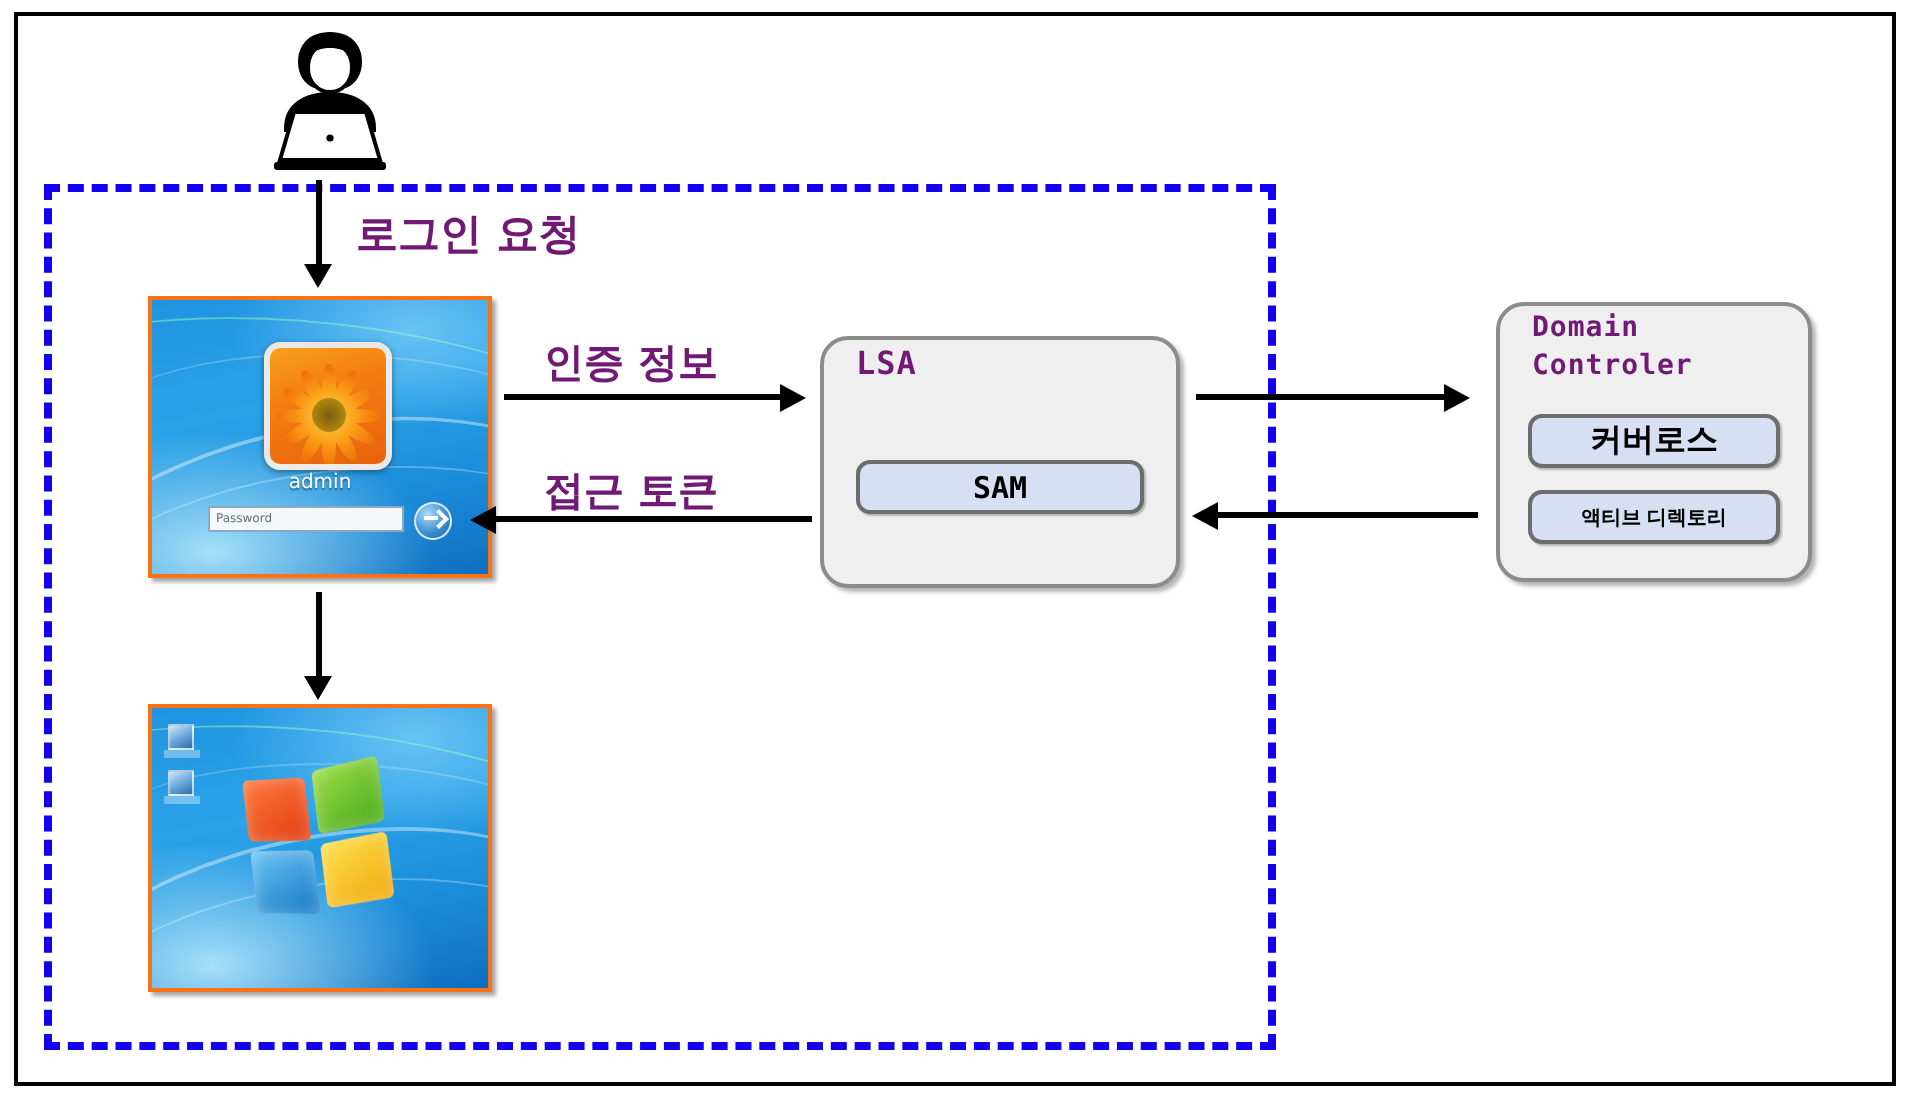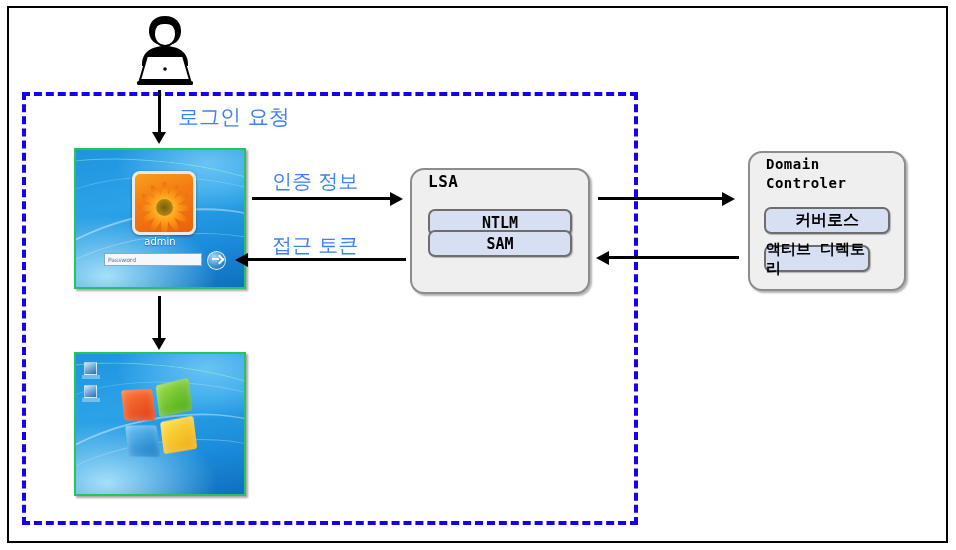--- a/index.html
+++ b/index.html
@@ -56,58 +56,58 @@
     background: #efefef;
     border: 2px solid #8c8c8c;
     border-radius: 14px;
     box-sizing: border-box;
     box-shadow: 2px 2px 2px rgba(0,0,0,0.30);
   }
   .proc-title {
     position: absolute;
     font-family: "DejaVu Sans Mono", monospace;
     font-weight: bold;
-    color: #000000;
+    color: #701a75;
     letter-spacing: 0.5px;
   }
   .sub-box {
     position: absolute;
     background: #d7e0f2;
     border: 2px solid #6d6d6d;
     border-radius: 7px;
     box-sizing: border-box;
     display: flex;
     align-items: center;
     justify-content: center;
     font-family: "DejaVu Sans Mono", monospace;
     font-weight: bold;
     color: #000000;
     box-shadow: 1px 1px 1px rgba(0,0,0,0.25);
   }
   .sub-box.kor {
-    font-family: Liberation Mono, monospace;
+    font-family: Liberation Sans, sans-serif;
     font-weight: bold;
   }
 
   
   #lsa-box   { left: 410px; top: 168px; width: 180px; height: 126px; }
   #lsa-title { left: 428px; top: 172px; font-size: 16px; }
   #lsa-ntlm  { left: 428px; top: 209px; width: 144px; height: 27px; font-size: 15px; }
   #lsa-sam   { left: 428px; top: 230px; width: 144px; height: 27px; font-size: 15px; }
 
   
   #dc-box    { left: 748px; top: 151px; width: 158px; height: 140px; }
   #dc-title  { left: 766px; top: 155px; font-size: 14px; line-height: 19px; white-space: pre; }
   #dc-kerb   { left: 764px; top: 207px; width: 126px; height: 27px; font-size: 16px; }
-  #dc-ad     { left: 764px; top: 245px; width: 106px; height: 27px; font-size: 15px; }
+  #dc-ad     { left: 764px; top: 245px; width: 126px; height: 27px; font-size: 10px; }
 
   
   .win-shot {
     position: absolute;
-    border: 2px solid #22c55e;
+    border: 2px solid #f97316;
     box-sizing: border-box;
     overflow: hidden;
     box-shadow: 2px 2px 2px rgba(0,0,0,0.35);
   }
   #login-shot   { left: 74px; top: 148px; width: 172px; height: 141px; }
   #desktop-shot { left: 74px; top: 352px; width: 172px; height: 144px; }
 
   .win7-bg {
     position: absolute;
     inset: 0;
@@ -245,22 +245,22 @@
     width: 0; height: 0;
   }
   .ah-down  { border-left: 7px solid transparent; border-right: 7px solid transparent; border-top: 12px solid #000000; }
   .ah-right { border-top: 7px solid transparent; border-bottom: 7px solid transparent; border-left: 13px solid #000000; }
   .ah-left  { border-top: 7px solid transparent; border-bottom: 7px solid transparent; border-right: 13px solid #000000; }
 
   
   .arrow-label {
     position: absolute;
     font-family: "DejaVu Sans", sans-serif;
-    font-weight: normal;
-    color: #3b82f6;
+    font-weight: bold;
+    color: #701a75;
     white-space: nowrap;
   }
   #lbl-login-req  { left: 178px; top: 103px; font-size: 21px; }
   #lbl-auth-info  { left: 272px; top: 168px; font-size: 20px; }
   #lbl-token      { left: 272px; top: 232px; font-size: 20px; }
   #lbl-login-ok   { left: 178px; top: 306px; font-size: 21px; }
 </style>
 </head>
 <body>
 
@@ -348,21 +348,20 @@
   <div class="arrow-line" style="left:252px; top:197px; width:140px; height:3px;"></div>
   <div class="arrow-head ah-right" style="left:390px; top:192px;"></div>
   <div class="arrow-label" id="lbl-auth-info">인증 정보</div>
 
   <div class="arrow-line" style="left:248px; top:258px; width:158px; height:3px;"></div>
   <div class="arrow-head ah-left" style="left:235px; top:253px;"></div>
   <div class="arrow-label" id="lbl-token">접근 토큰</div>
 
   <div class="proc-box" id="lsa-box"></div>
   <div class="proc-title" id="lsa-title">LSA</div>
-  <div class="sub-box" id="lsa-ntlm">NTLM</div>
   <div class="sub-box" id="lsa-sam">SAM</div>
 
   <div class="arrow-line" style="left:598px; top:197px; width:126px; height:3px;"></div>
   <div class="arrow-head ah-right" style="left:722px; top:192px;"></div>
 
   <div class="arrow-line" style="left:609px; top:256px; width:130px; height:3px;"></div>
   <div class="arrow-head ah-left" style="left:596px; top:251px;"></div>
 
   <div class="proc-box" id="dc-box"></div>
   <div class="proc-title" id="dc-title"><span>Domain</span><br><span>Controler</span></div>

